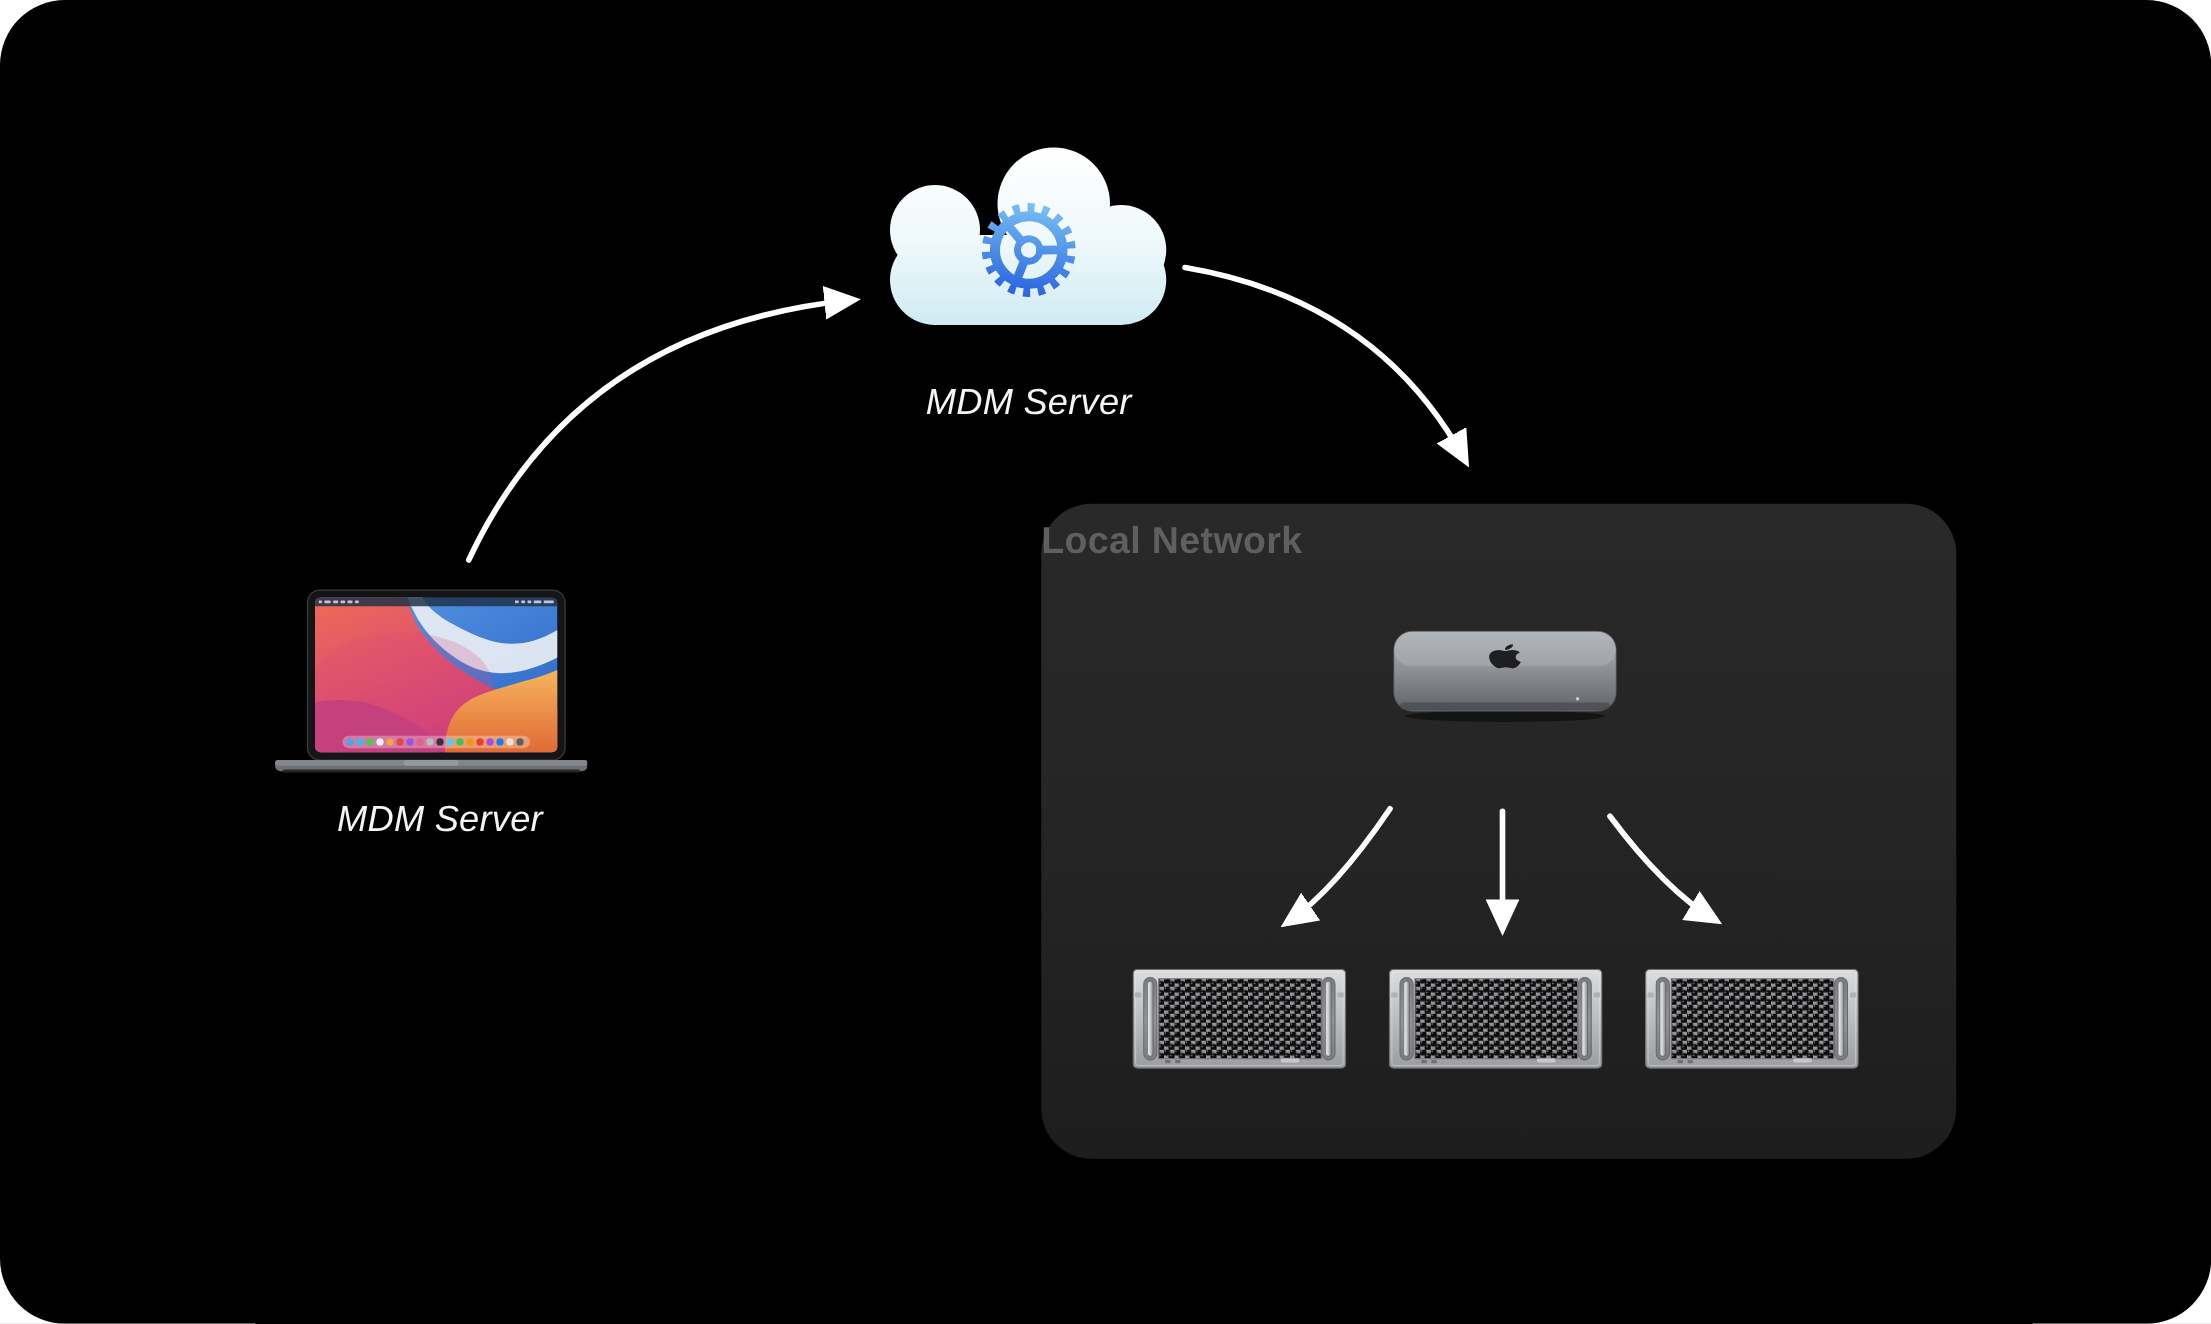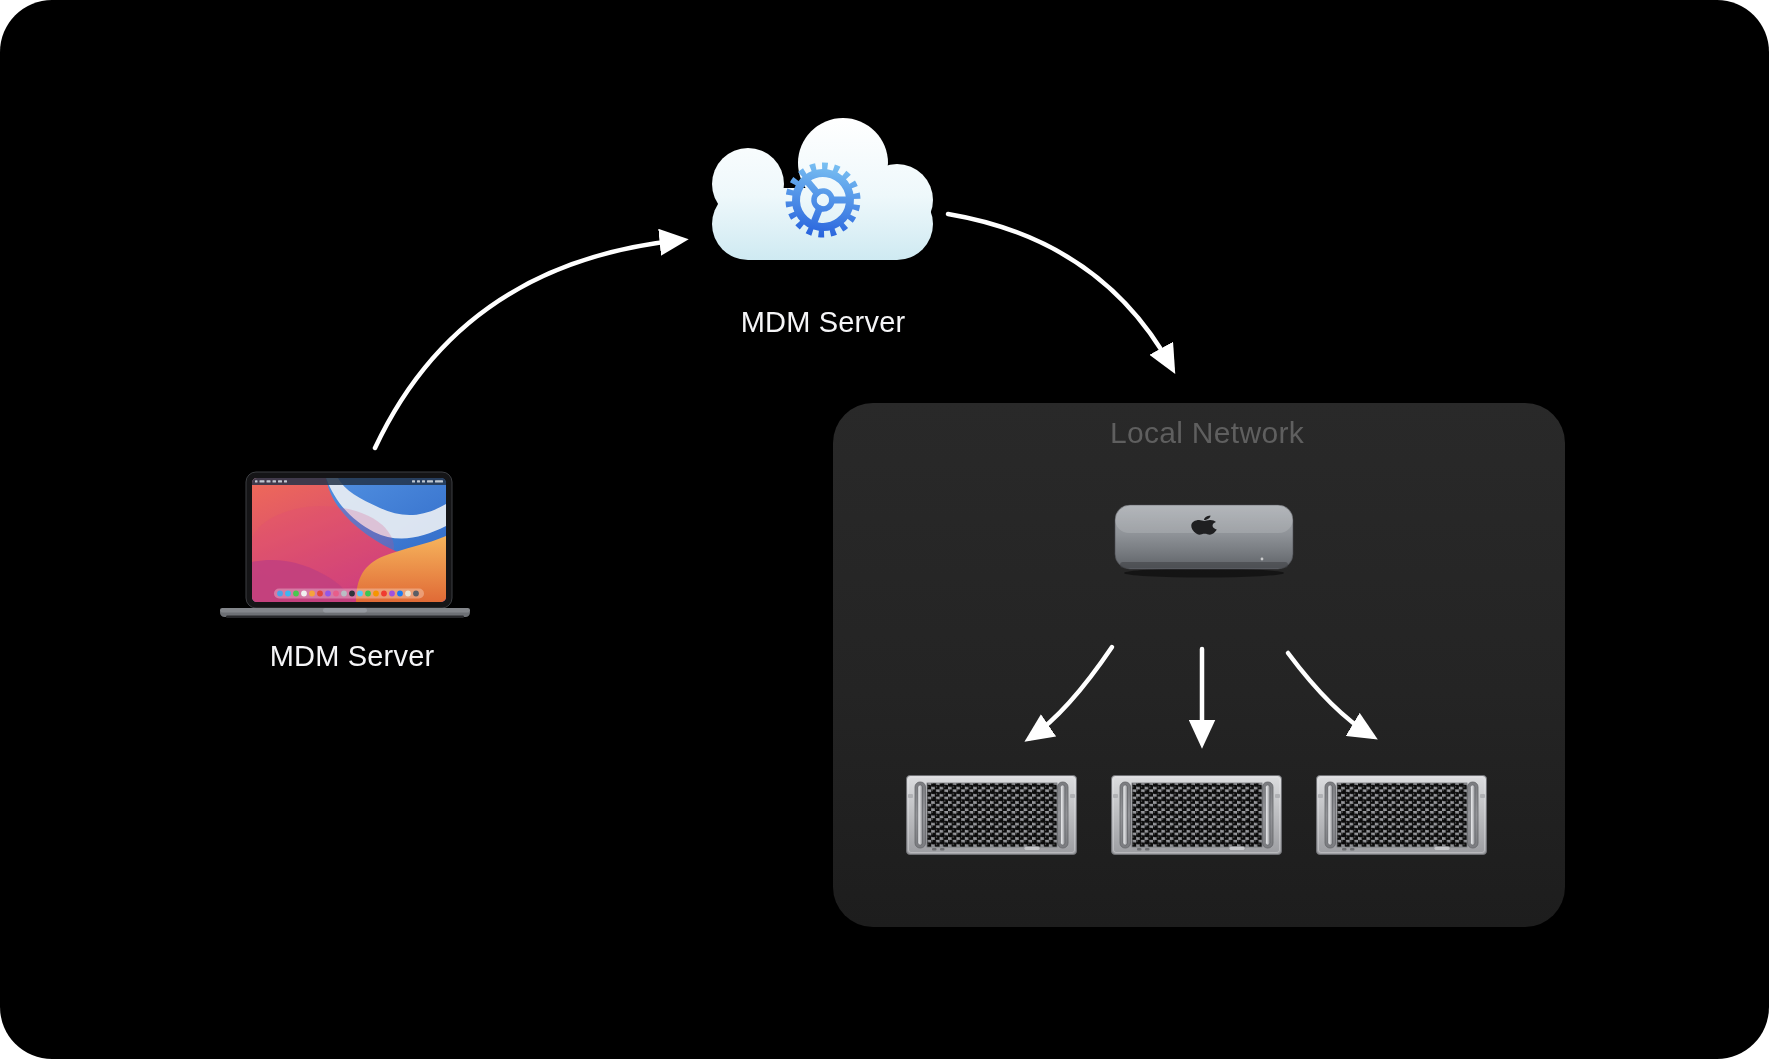--- a/index.html
+++ b/index.html
@@ -4,30 +4,30 @@
 <style>
   html,body{margin:0;padding:0;background:#ffffff;}
   body{font-family:"Liberation Sans", sans-serif;}
   .canvas{
     position:relative;width:1769px;height:1059px;background:#000;border-radius:52px;
     overflow:hidden;
   }
   .abs{position:absolute;}
   .node-label{
     position:absolute;color:#f5f5f7;font-size:29px;font-weight:400;
-    text-align:center;letter-spacing:.2px;
+    text-align:center;letter-spacing:.2px;font-style:italic;
   }
   .panel{
     position:absolute;left:833px;top:403px;width:732px;height:524px;border-radius:40px;
     background:linear-gradient(180deg,#292929 0%,#242424 55%,#1d1d1d 100%);
     z-index:10;
   }
   .panel-title{
-    position:absolute;left:16px;right:0;top:416px;text-align:center;
-    color:#5f5f5f;font-size:30px;font-weight:400;letter-spacing:.3px;z-index:12;
+    position:absolute;left:0;right:0;top:416px;text-align:left;
+    color:#5f5f5f;font-size:30px;font-weight:700;letter-spacing:.3px;z-index:12;
   }
   .node{z-index:20;}
   #edge-layer{position:absolute;left:0;top:0;z-index:30;pointer-events:none;}
 </style>
 </head>
 <body>
 
 <div class="canvas">
 
   <svg width="0" height="0" style="position:absolute">

